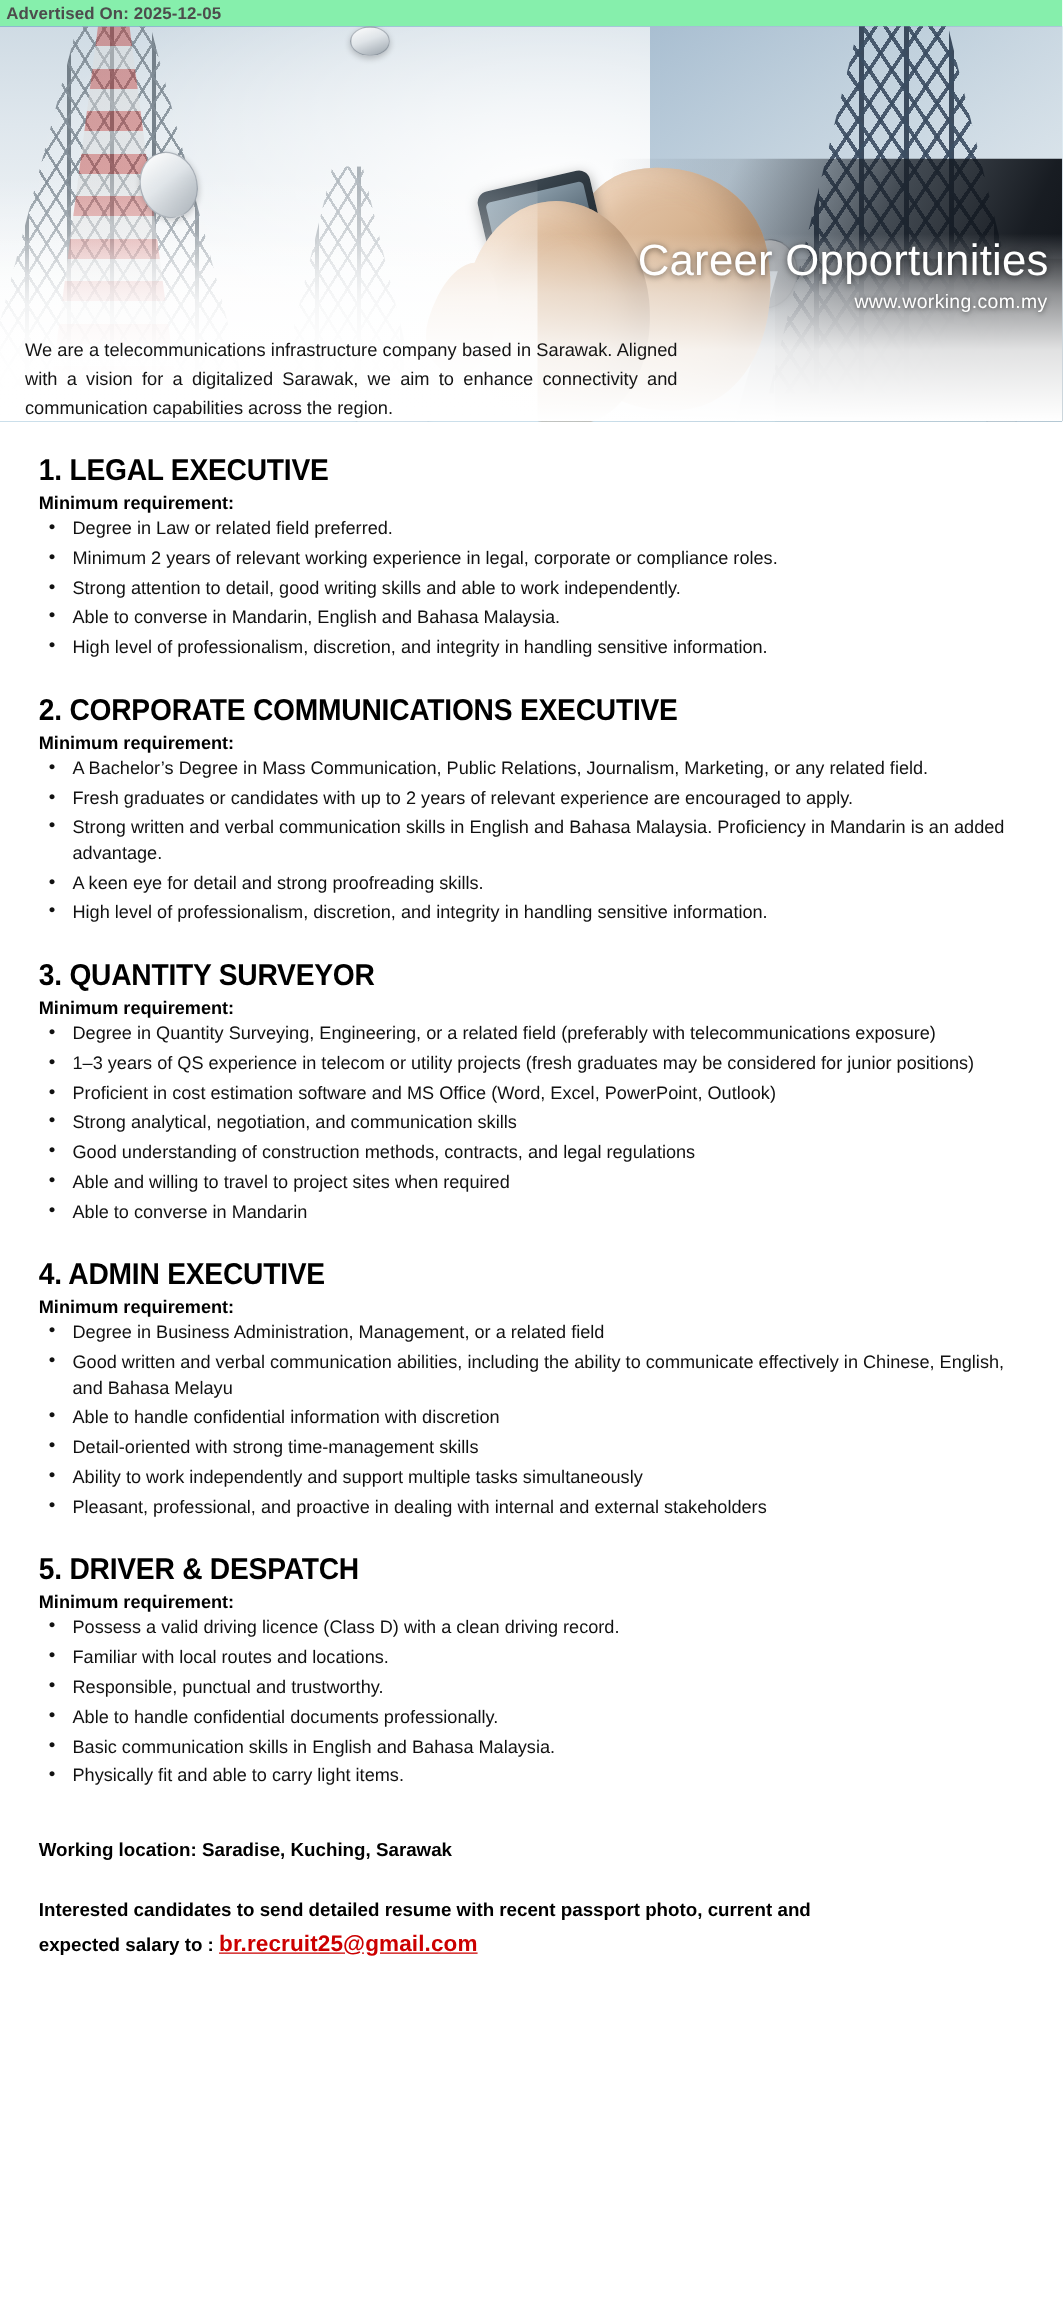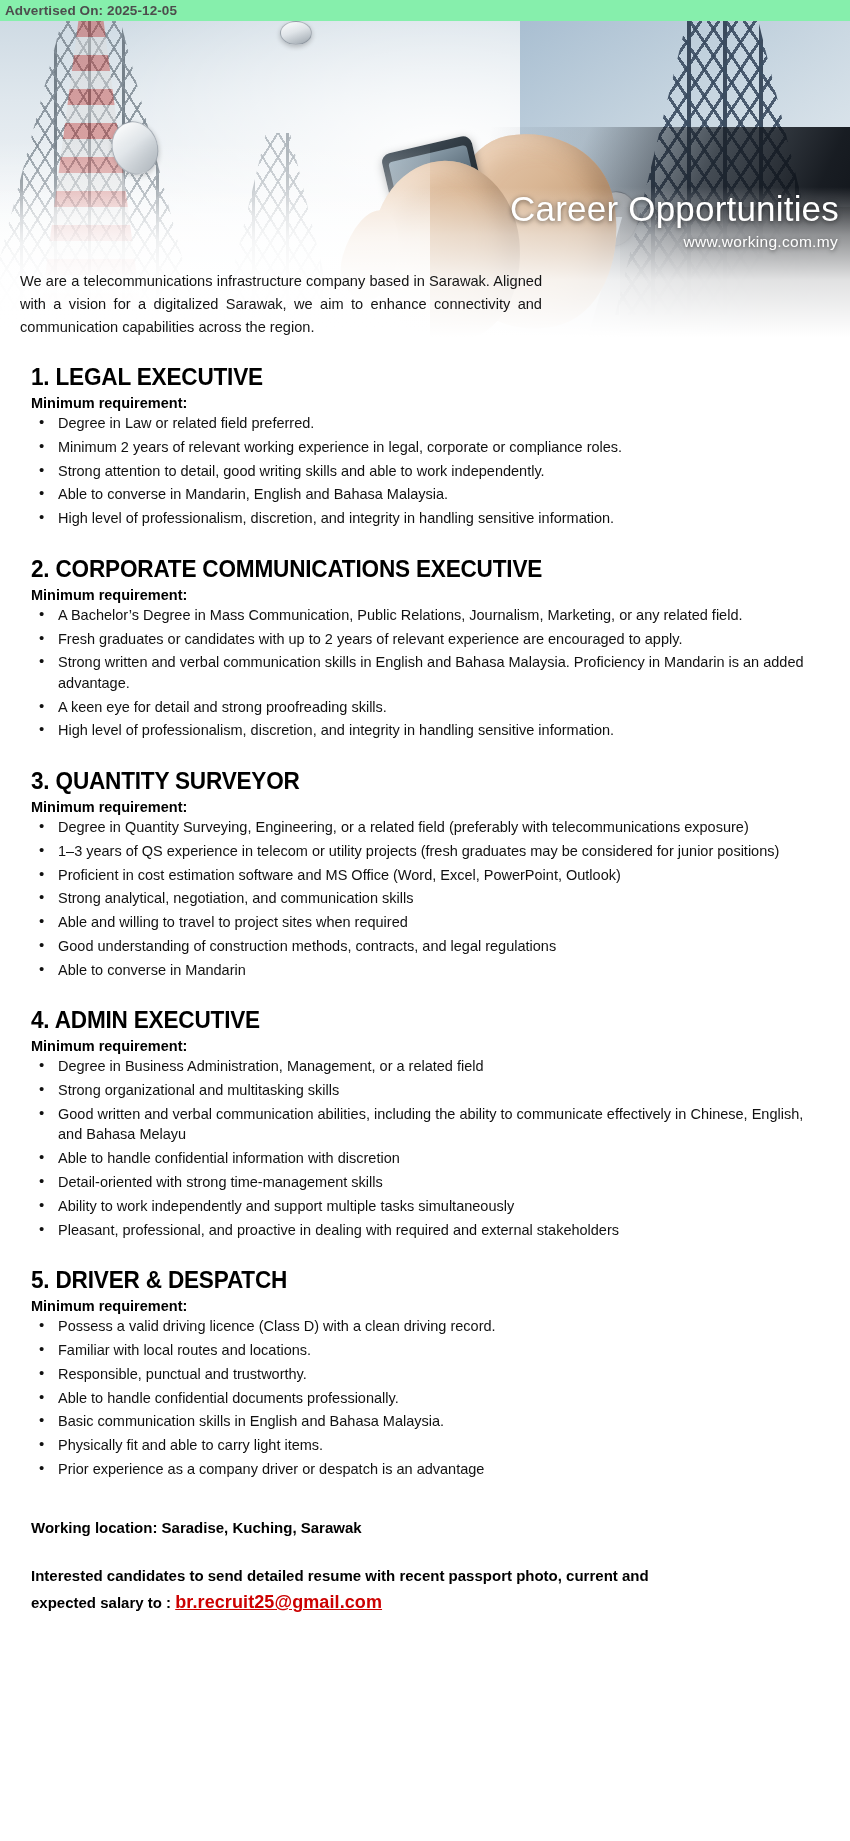--- a/index.html
+++ b/index.html
@@ -376,51 +376,49 @@
     </div>
 
     <div class="job">
       <h2 class="job-title">3. QUANTITY SURVEYOR</h2>
       <div class="min-req">Minimum requirement:</div>
       <ul class="bullets">
         <li>Degree in Quantity Surveying, Engineering, or a related field (preferably with telecommunications exposure)</li>
         <li>1–3 years of QS experience in telecom or utility projects (fresh graduates may be considered for junior positions)</li>
         <li>Proficient in cost estimation software and MS Office (Word, Excel, PowerPoint, Outlook)</li>
         <li>Strong analytical, negotiation, and communication skills</li>
+        <li>Good understanding of construction methods, contracts, and legal regulations</li>
         <li>Able and willing to travel to project sites when required</li>
-        <li>Good understanding of construction methods, contracts, and legal regulations</li>
         <li>Able to converse in Mandarin</li>
       </ul>
     </div>
 
     <div class="job">
       <h2 class="job-title">4. ADMIN EXECUTIVE</h2>
       <div class="min-req">Minimum requirement:</div>
       <ul class="bullets">
         <li>Degree in Business Administration, Management, or a related field</li>
-        <li>Strong organizational and multitasking skills</li>
         <li>Good written and verbal communication abilities, including the ability to communicate effectively in Chinese, English, and Bahasa Melayu</li>
         <li>Able to handle confidential information with discretion</li>
         <li>Detail-oriented with strong time-management skills</li>
         <li>Ability to work independently and support multiple tasks simultaneously</li>
-        <li>Pleasant, professional, and proactive in dealing with required and external stakeholders</li>
+        <li>Pleasant, professional, and proactive in dealing with internal and external stakeholders</li>
       </ul>
     </div>
 
     <div class="job">
       <h2 class="job-title">5. DRIVER &amp; DESPATCH</h2>
       <div class="min-req">Minimum requirement:</div>
       <ul class="bullets">
         <li>Possess a valid driving licence (Class D) with a clean driving record.</li>
         <li>Familiar with local routes and locations.</li>
         <li>Responsible, punctual and trustworthy.</li>
         <li>Able to handle confidential documents professionally.</li>
         <li>Basic communication skills in English and Bahasa Malaysia.</li>
         <li>Physically fit and able to carry light items.</li>
-        <li>Prior experience as a company driver or despatch is an advantage</li>
       </ul>
     </div>
 
   </div>
 
   <div class="footer">
     <div class="work-loc">Working location: Saradise, Kuching, Sarawak</div>
     <div class="apply">
       <span>Interested candidates to send detailed resume with recent passport photo, current and expected salary to : </span><a class="email" href="#">br.recruit25@gmail.com</a>
     </div>

